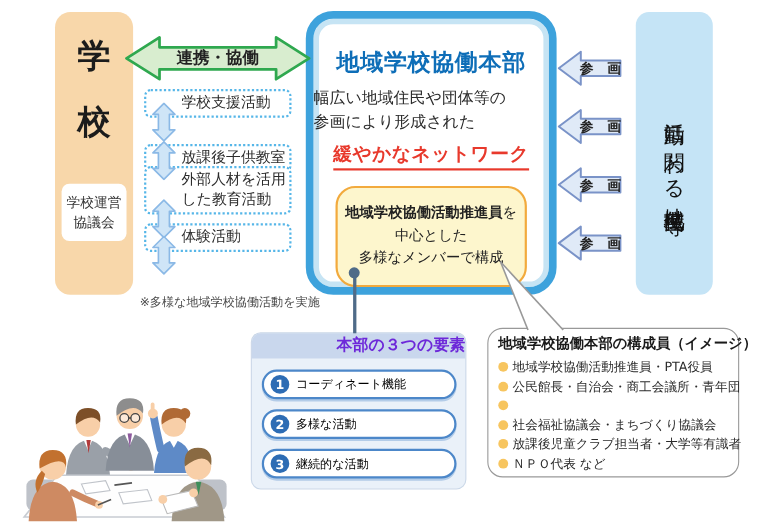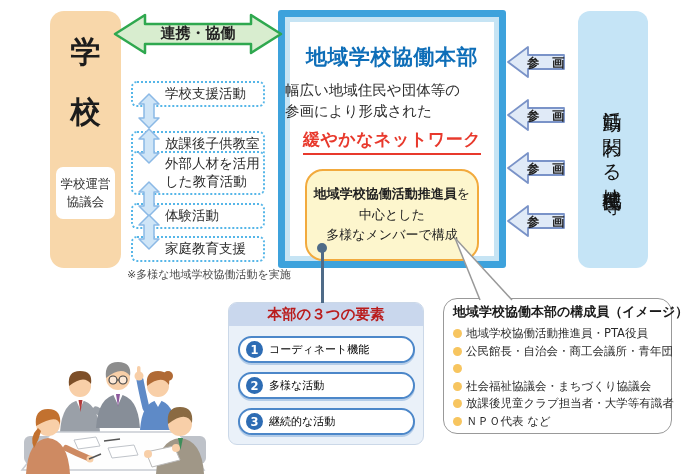--- a/index.html
+++ b/index.html
@@ -11,34 +11,34 @@
 
   
   .school-box{left:50px;top:11px;width:71px;height:257px;background:#F8D7AA;border-radius:14px;}
   .school-name{left:0;top:26px;width:71px;display:flex;flex-direction:column;align-items:center;gap:30px;
     font-size:30px;font-weight:600;color:#1c1c1c;line-height:1;}
   .council-box{left:6px;top:156px;width:59px;height:52px;background:#ffffff;border-radius:7px;
     display:flex;flex-direction:column;align-items:center;justify-content:center;
     font-size:12.5px;line-height:1.45;color:#333;text-align:center;}
 
   
-  .link-arrow{left:112px;top:12px;width:172px;height:44px;z-index:3;text-decoration:underline;}
+  .link-arrow{left:112px;top:31px;width:172px;height:44px;z-index:3;text-decoration:underline;}
   .link-arrow .lbl{position:absolute;left:0;right:0;top:50%;transform:translateY(-52%);
     text-align:center;font-size:15px;font-weight:bold;color:#222;}
 
   
   .act-box{left:131px;width:134px;background:#fff;border:2px dotted #56B6E8;border-radius:6px;
     display:flex;align-items:center;padding-left:32px;box-sizing:border-box;
     font-size:13.5px;color:#2b2b2b;line-height:1.3;z-index:1;}
   .mini-arrow{left:138px;width:22px;height:36px;z-index:2;}
   .act-note{left:127px;top:267px;font-size:11px;color:#4a4a4a;}
 
   
   .hq-box{left:278px;top:10px;width:228px;height:258px;box-sizing:border-box;background:#fff;
-    border:7px solid #3DA2DC;border-radius:3px;box-shadow:inset 0 0 0 5px #C6E4F4;z-index:1;}
+    border:7px solid #3DA2DC;border-radius:25px;box-shadow:inset 0 0 0 5px #C6E4F4;z-index:1;}
   .hq-title{margin-top:26px;text-align:center;font-size:21px;font-weight:bold;color:#0E6EB8;letter-spacing:.5px;}
   .hq-desc{margin-top:9px;text-align:left;font-size:14.5px;color:#2b2b2b;line-height:1.45;}
   .hq-highlight-wrap{text-align:center;margin-top:6px;}
   .hq-highlight{display:inline-block;font-size:17px;font-weight:bold;color:#E8392C;
     border-bottom:2.5px solid #E8392C;padding-bottom:2px;letter-spacing:.5px;}
   .member-box{position:absolute;left:20px;right:20px;top:152px;height:92px;background:#FDF6CD;
     border:2.5px solid #F2AA3D;border-radius:18px;display:flex;align-items:center;justify-content:center;
     text-align:center;font-size:13px;line-height:1.6;color:#222;box-sizing:border-box;}
 
   
@@ -56,21 +56,21 @@
   
   .residents-box{left:578px;top:11px;width:70px;height:257px;background:#C5E4F6;border-radius:12px;}
   .residents-box .vtext{position:absolute;left:50%;top:50%;transform:translate(-50%,-50%);
     writing-mode:vertical-rl;text-orientation:upright;font-size:19px;font-weight:500;
     letter-spacing:2px;color:#111;white-space:nowrap;}
 
   
   .elements-box{left:228px;top:302px;width:196px;height:143px;background:#EAF1F9;
     border:1px solid #CBD8E8;border-radius:9px;box-sizing:border-box;z-index:1;}
   .elements-header{height:23px;background:#C9D7ED;border-radius:8px 8px 0 0;
-    text-align:center;line-height:23px;font-size:14.5px;font-weight:bold;color:#b91c1c;}
+    text-align:right;line-height:23px;font-size:14.5px;font-weight:bold;color:#6d28d9;}
   .element-item{position:absolute;left:9px;width:177px;height:27px;background:#fff;
     border:2px solid #4C87C9;border-radius:15px;box-sizing:border-box;
     display:flex;align-items:center;padding-left:6px;box-shadow:0 2px 0 rgba(76,135,201,.35);}
   .element-num{width:17px;height:17px;border-radius:50%;background:#2D6CB4;color:#fff;
     font-size:11.5px;font-weight:bold;display:flex;align-items:center;justify-content:center;
     margin-right:6px;flex:0 0 auto;}
   .element-label{font-size:11px;color:#000000;white-space:nowrap;}
 
   
   .members-bubble{left:443px;top:298px;width:229px;height:136px;background:#fff;
@@ -109,23 +109,20 @@
     <span>学校支援活動</span>
   </div>
   <div class="abs act-box" style="top:115px;height:26px;margin-top:16px;">
     <span>放課後子供教室</span>
   </div>
   <div class="abs act-box" style="top:151px;height:44px;">
     <span>外部人材を活用した教育活動</span>
   </div>
   <div class="abs act-box" style="top:203px;height:26px;">
     <span>体験活動</span>
-  </div>
-  <div class="abs act-box" style="top:236px;height:26px;">
-    <span>家庭教育支援</span>
   </div>
 
   <div class="abs mini-arrow" style="top:93px;">
     <svg width="22" height="36" viewBox="0 0 22 36">
         <polygon points="11,1 21,11 16,11 16,25 21,25 11,35 1,25 6,25 6,11 1,11" fill="#CFE5F7" stroke="#8BB9E6" stroke-width="1.5" stroke-linejoin="round"></polygon>
       </svg>
   </div>
   <div class="abs mini-arrow" style="top:128px;">
     <svg width="22" height="36" viewBox="0 0 22 36">
         <polygon points="11,1 21,11 16,11 16,25 21,25 11,35 1,25 6,25 6,11 1,11" fill="#CFE5F7" stroke="#8BB9E6" stroke-width="1.5" stroke-linejoin="round"></polygon>

